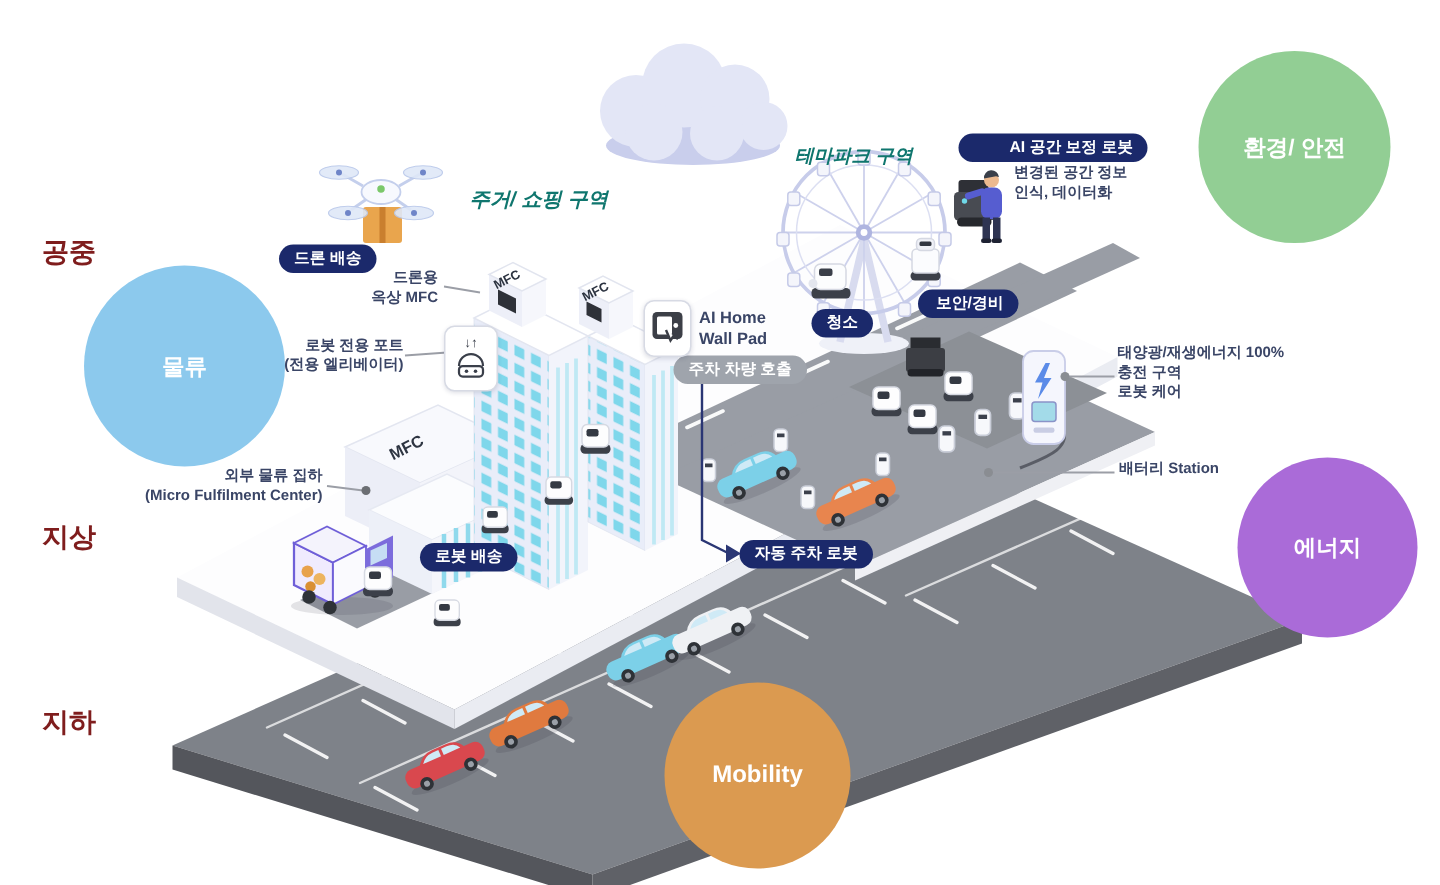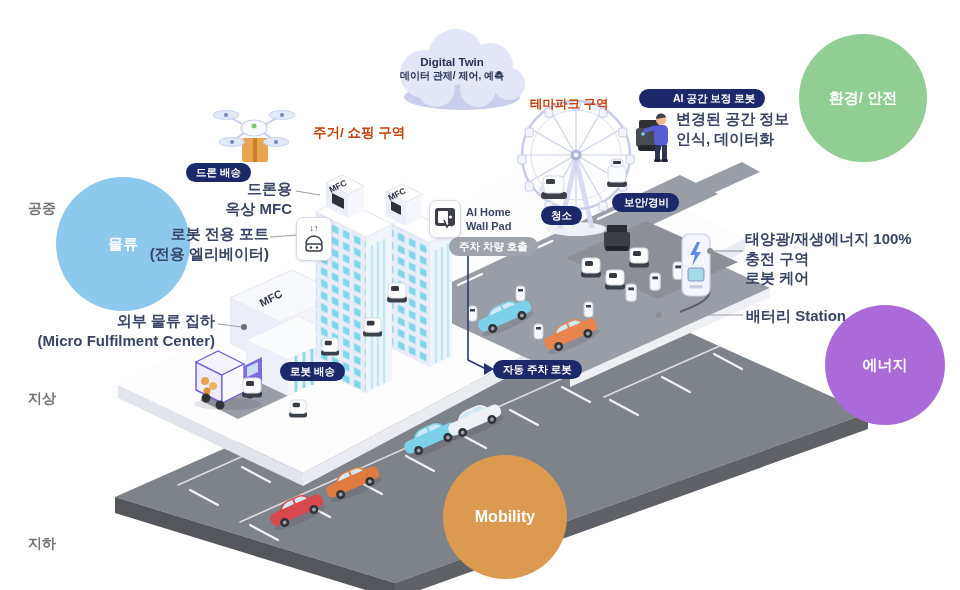--- a/index.html
+++ b/index.html
@@ -1,21 +1,21 @@
 <!DOCTYPE html>
 <html><head>
 <meta charset="utf-8">
 <style>
   html,body{margin:0;padding:0;background:#fff;}
   .stage{position:relative;width:960px;height:590px;background:#ffffff;overflow:hidden;
          font-family:"Liberation Sans",sans-serif;}
   .scene{position:absolute;left:0;top:0;width:960px;height:590px;}
 
-  .layer-label{position:absolute;font-size:14px;font-weight:bold;color:#737373;margin-top:44px;}
-  .zone-title{position:absolute;color:#c2410c;font-weight:800;white-space:nowrap;}
+  .layer-label{position:absolute;font-size:18px;font-weight:bold;color:#7f1d1d;}
+  .zone-title{position:absolute;color:#0f766e;font-weight:800;white-space:nowrap;font-style:italic;}
   .zone-title.residential{left:313px;top:124px;font-size:13.5px;}
   .zone-title.themepark{left:530px;top:96px;font-size:12.5px;}
 
   .domain-circle{position:absolute;border-radius:50%;display:flex;align-items:center;
                  justify-content:center;color:#fff;font-size:15px;font-weight:600;white-space:nowrap;}
   .circle-logistics{left:56px;top:177px;width:134px;height:134px;}
   .circle-environment{left:799px;top:34px;width:128px;height:128px;}
   .circle-energy{left:825px;top:305px;width:120px;height:120px;}
   .circle-mobility{left:443px;top:455px;width:124px;height:124px;font-size:16px;}
 
@@ -23,21 +23,21 @@
         padding:3px 10px;border-radius:20px;white-space:nowrap;line-height:1.2;}
   .pill.gray{background:#9FA4AC;border-radius:10px;margin-left:24px;}
   .pill-drone{left:186px;top:163px;}
   .pill-cleaning{left:541px;top:206px;}
   .pill-security{left:612px;top:193px;padding-left:12px;}
   .pill-aispace{left:639px;top:89px;padding-left:34px;}
   .pill-robotdelivery{left:280px;top:362px;}
   .pill-autoparking{left:493px;top:360px;}
   .pill-carcall{left:425px;top:237px;}
 
-  .callout{position:absolute;color:#3A4566;font-size:15px;font-weight:600;line-height:1.3;white-space:nowrap;}
+  .callout{position:absolute;color:#3A4566;font-size:10px;font-weight:600;line-height:1.3;white-space:nowrap;}
   .callout.right{text-align:right;}
   .co-rooftop{right:668px;top:179px;}
   .co-port{right:691px;top:224px;}
   .co-external{right:745px;top:311px;}
   .co-wallpad{left:466px;top:205px;font-size:11px;}
   .co-aispace{left:676px;top:109px;}
   .co-charging{left:745px;top:229px;}
   .co-battery{left:746px;top:306px;}
 
   .cloud-text{position:absolute;left:388px;top:56px;width:128px;text-align:center;color:#273155;}
@@ -321,39 +321,35 @@
     </g>
     <circle cx="244" cy="327" r="3" fill="#6B6E73"></circle>
     <circle cx="710" cy="251" r="3" fill="#8A8D92"></circle>
     <circle cx="659" cy="315" r="3" fill="#8A8D92"></circle>
     <path d="M468,254 L468,360 L486,369" stroke="#2A3674" stroke-width="1.6" fill="none"></path>
     <polygon points="484,363 494,369 484,375" fill="#2A3674"></polygon>
   </svg>
 
   <div class="layer-label" style="left:28px;top:156px">공중</div>
   <div class="layer-label" style="left:28px;top:346px">지상</div>
-  <div class="layer-label" style="left:28px;top:491px">지하</div>
+  <div class="layer-label" style="left:28px;top:469px">지하</div>
 
   <div class="domain-circle circle-logistics" style="background-color: rgb(140, 201, 237);">
     <span>물류</span>
   </div>
   <div class="domain-circle circle-environment" style="background-color: rgb(146, 206, 148);">
     <span>환경/ 안전</span>
   </div>
   <div class="domain-circle circle-energy" style="background-color: rgb(170, 107, 216);">
     <span>에너지</span>
   </div>
   <div class="domain-circle circle-mobility" style="background-color: rgb(219, 154, 80);">
     <span>Mobility</span>
   </div>
 
-  <div class="cloud-text">
-    <div class="ct-title">Digital Twin</div>
-    <div class="ct-sub">데이터 관제/ 제어, 예측</div>
-  </div>
 
   <div class="zone-title residential">주거/ 쇼핑 구역</div>
   <div class="zone-title themepark">테마파크 구역</div>
 
   <div class="pill pill-drone">드론 배송</div>
   <div class="pill pill-cleaning">청소</div>
   <div class="pill pill-security">보안/경비</div>
   <div class="pill pill-aispace">AI 공간 보정 로봇</div>
   <div class="pill pill-robotdelivery">로봇 배송</div>
   <div class="pill pill-autoparking">자동 주차 로봇</div>

